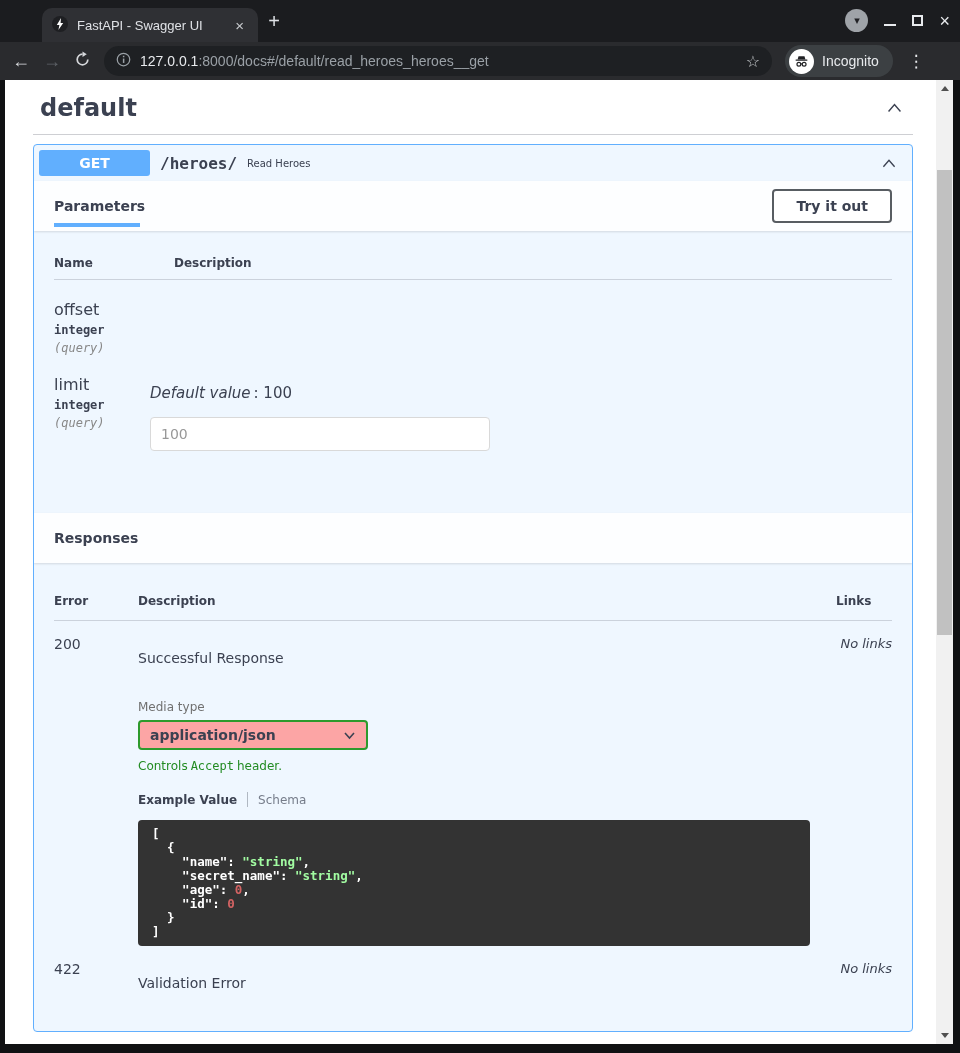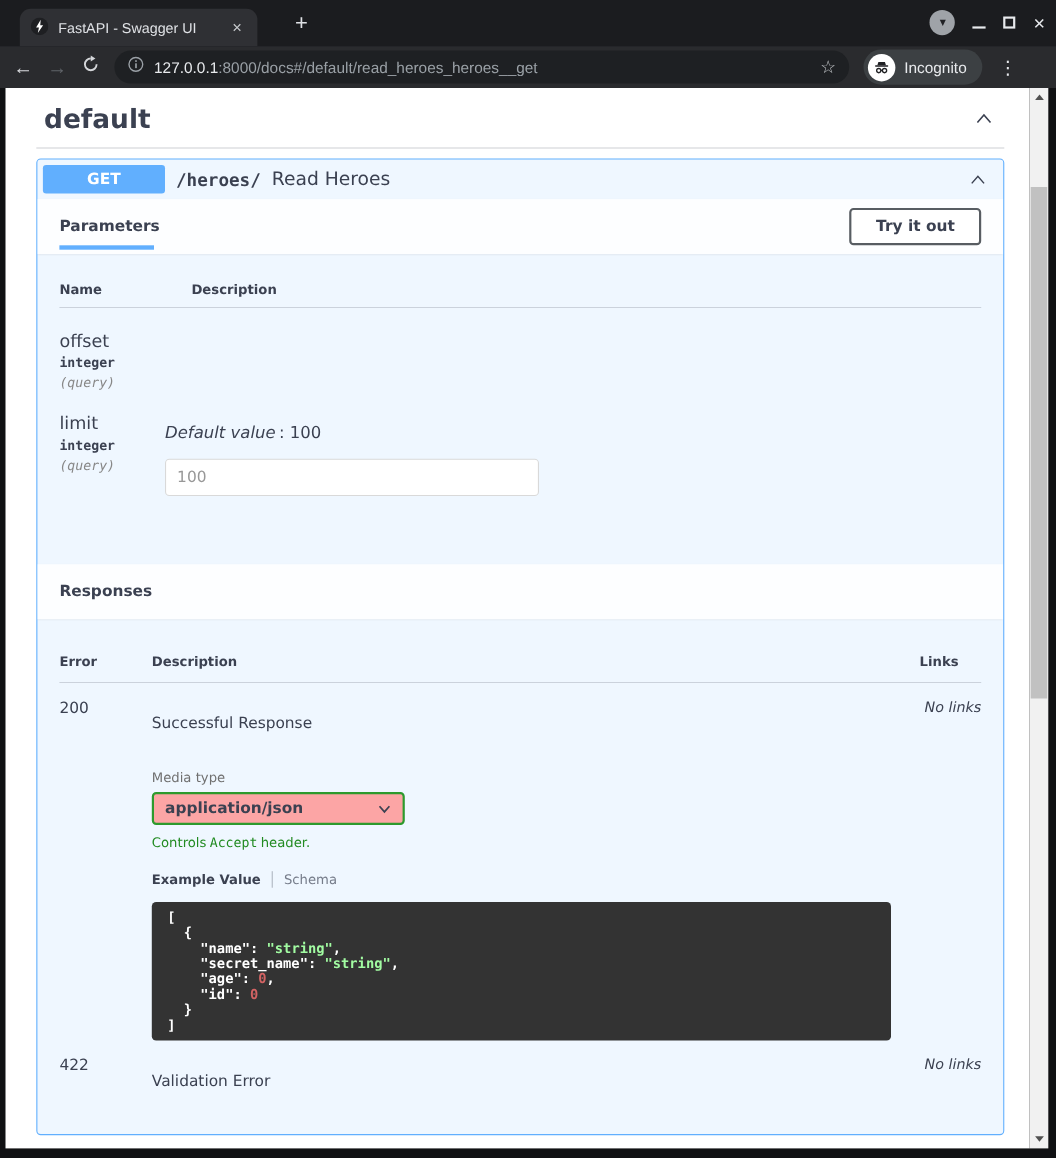--- a/index.html
+++ b/index.html
@@ -1,21 +1,21 @@
 <!DOCTYPE html>
 <html><head>
 <meta charset="utf-8">
 <style>
   * { margin:0; padding:0; box-sizing:border-box; }
   html,body { width:960px; height:1053px; overflow:hidden; }
   body { font-family:"Liberation Sans", sans-serif; background:#101113; position:relative; }
 
   
   .tabstrip { position:absolute; top:0; left:0; width:960px; height:42px; background:#1b1c1f; }
-  .tab { position:absolute; left:18px; top:8px; width:216px; height:34px; background:#2f3034;
+  .tab { position:absolute; left:42px; top:8px; width:216px; height:34px; background:#2f3034;
          border-radius:10px 10px 0 0; display:flex; align-items:center; padding:0 10px;
          color:#dfe1e5; font-size:13px; }
   .tab-title { flex:1; margin-left:9px; white-space:nowrap; overflow:hidden; }
   .tab-close { color:#c7cacd; font-size:15px; padding:0 4px; cursor:default; }
   .newtab { position:absolute; left:262px; top:9px; color:#dfe1e5; font-size:20px; width:24px; height:24px;
             display:flex; align-items:center; justify-content:center; }
   .win-controls { position:absolute; right:10px; top:9px; display:flex; align-items:center; gap:16px; }
   .circle-chevron { width:23px; height:23px; border-radius:50%; background:#9fa3a8; color:#202124;
                     display:flex; align-items:center; justify-content:center; font-size:11px; }
   .win-min { width:12px; height:2px; background:#e8eaed; margin-top:8px; }
@@ -45,21 +45,21 @@
   .tag-row { display:flex; align-items:center; justify-content:space-between;
              padding:14px 10px 12px 7px; border-bottom:1px solid rgba(59,65,81,.25); }
   .tag-title { font-size:24px; font-weight:bold; }
 
   .opblock { margin-top:9px; border:1px solid #61affe; border-radius:4px;
              background:rgba(97,175,254,.1); overflow:hidden; }
   .op-summary { display:flex; align-items:center; padding:5px; height:36px;justify-content:flex-end; }
   .method-badge { width:111px; height:26px; background:#61affe; border-radius:3px; color:#fff;
                   font-weight:bold; font-size:14px; display:flex; align-items:center; justify-content:center; }
   .op-path { font-family:"DejaVu Sans Mono", monospace; font-weight:bold; font-size:16px; margin-left:10px; }
-  .op-summary-text { font-size:17px; margin-left:10px; flex:1; }
+  .op-summary-text { font-size:10px; margin-left:10px; flex:1; }
   .op-summary .chev { margin-right:10px; }
 
   .section-header { background:rgba(255,255,255,.85); box-shadow:0 1px 2px rgba(0,0,0,.12);
                     display:flex; align-items:center; justify-content:space-between;
                     padding:8px 20px; height:50px; }
   .params-label { font-size:14px; font-weight:bold; position:relative; }
   .params-label:after { content:""; position:absolute; left:0; bottom:-13px; width:86px; height:4px;
                         background:#61affe; }
   .try-btn { background:#fff; border:2px solid #585d62; border-radius:4px; color:#3b4151;
              font-size:14px; font-weight:bold; padding:7px 22px; font-family:inherit; }

